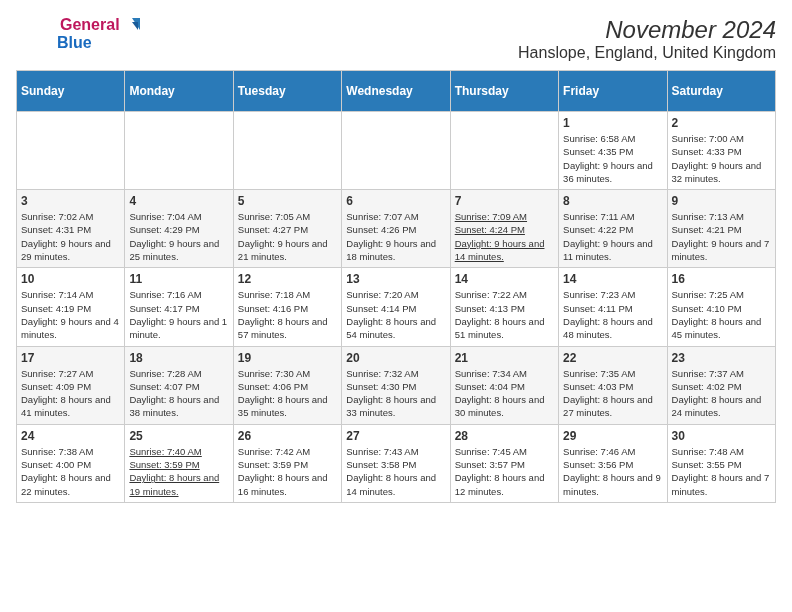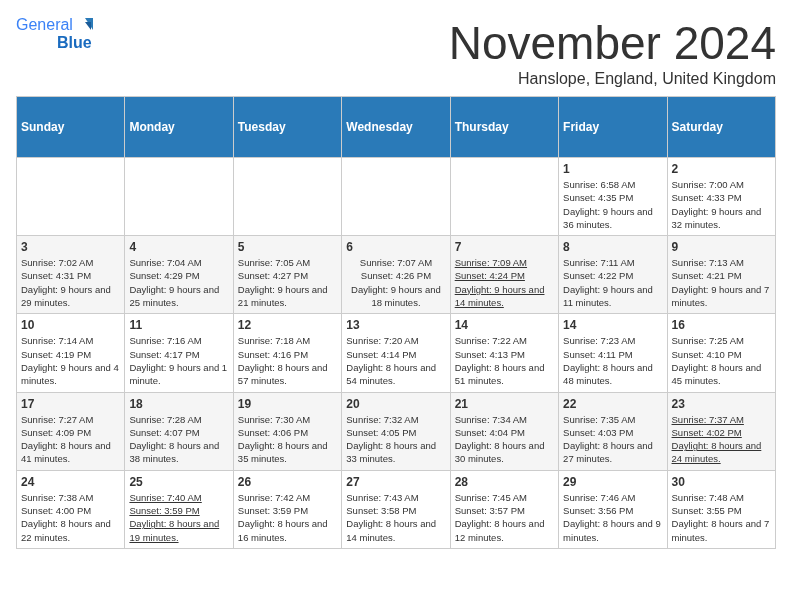--- a/index.html
+++ b/index.html
@@ -18,39 +18,40 @@
     }
     .logo {
       display: flex;
       align-items: center;
       gap: 4px;
     }
     .title-section {
       text-align: right;
     }
     .month-title {
-      font-size: 46px;
+      font-size: 24px;
       font-weight: normal;
       color: #333;
+      font-style: italic;
     }
     .location-title {
       font-size: 16px;
       color: #333;
     }
     table {
       width: 100%;
       border-collapse: collapse;
       table-layout: fixed;
     }
     th {
       background-color: #2a7ab8;
       color: #fff;
       font-size: 12px;
       font-weight: bold;
-      padding: 23px 4px;
+      padding: 13px 4px;
       text-align: left;
       border: 1px solid #ccc;
     }
     td {
       vertical-align: top;
       border: 1px solid #ccc;
       padding: 4px 4px;
       font-size: 10px;
       color: #333;
       height: 78px;
@@ -73,21 +74,21 @@
       background: #fff;
     }
   </style>
 </head>
 <body>
 
 <div class="header-section">
   <div class="logo">
   <div style="line-height:1.1;">
     <div style="display:flex;align-items:center;gap:2px;">
-      <span style="font-size:16px;font-weight:normal;color:#3b82f6;">General</span>
+      <span style="font-size:16px;font-weight:bold;color:#be185d;margin-left:44px;">General</span>
       <svg width="18" height="18" viewBox="0 0 18 18">
         <polygon points="10,2 18,2 18,14" fill="#2a7ab8"></polygon>
         <polygon points="10,6 16,6 16,14" fill="#1a5c9a"></polygon>
       </svg>
     </div>
     <span style="font-size:16px;font-weight:bold;color:#1a6bbf;margin-left:41px;">Blue</span>
   </div>
 </div>
   <div class="title-section">
     <div class="month-title">November 2024</div>
@@ -141,21 +142,21 @@
 Daylight: 9 hours and 25 minutes.</div>
         </td>
         <td>
           <div class="day-num">5</div>
           <div class="day-info" style="white-space: pre-line;">Sunrise: 7:05 AM
 Sunset: 4:27 PM
 Daylight: 9 hours and 21 minutes.</div>
         </td>
         <td>
           <div class="day-num">6</div>
-          <div class="day-info" style="white-space: pre-line; text-align: center;">Sunrise: 7:07 AM
+          <div class="day-info" style="white-space: pre-line;">Sunrise: 7:07 AM
 Sunset: 4:26 PM
 Daylight: 9 hours and 18 minutes.</div>
         </td>
         <td>
           <div class="day-num">7</div>
           <div class="day-info" style="white-space: pre-line; text-decoration: underline;">Sunrise: 7:09 AM
 Sunset: 4:24 PM
 Daylight: 9 hours and 14 minutes.</div>
         </td>
         <td>
@@ -230,38 +231,38 @@
         </td>
         <td>
           <div class="day-num">19</div>
           <div class="day-info" style="white-space: pre-line;">Sunrise: 7:30 AM
 Sunset: 4:06 PM
 Daylight: 8 hours and 35 minutes.</div>
         </td>
         <td>
           <div class="day-num">20</div>
           <div class="day-info" style="white-space: pre-line;">Sunrise: 7:32 AM
-Sunset: 4:05 PM
+Sunset: 4:30 PM
 Daylight: 8 hours and 33 minutes.</div>
         </td>
         <td>
           <div class="day-num">21</div>
           <div class="day-info" style="white-space: pre-line;">Sunrise: 7:34 AM
 Sunset: 4:04 PM
 Daylight: 8 hours and 30 minutes.</div>
         </td>
         <td>
           <div class="day-num">22</div>
           <div class="day-info" style="white-space: pre-line;">Sunrise: 7:35 AM
 Sunset: 4:03 PM
 Daylight: 8 hours and 27 minutes.</div>
         </td>
         <td>
           <div class="day-num">23</div>
-          <div class="day-info" style="white-space: pre-line; text-decoration: underline;">Sunrise: 7:37 AM
+          <div class="day-info" style="white-space: pre-line;">Sunrise: 7:37 AM
 Sunset: 4:02 PM
 Daylight: 8 hours and 24 minutes.</div>
         </td>
       </tr>
       <tr>
         <td>
           <div class="day-num">24</div>
           <div class="day-info" style="white-space: pre-line;">Sunrise: 7:38 AM
 Sunset: 4:00 PM
 Daylight: 8 hours and 22 minutes.</div>

